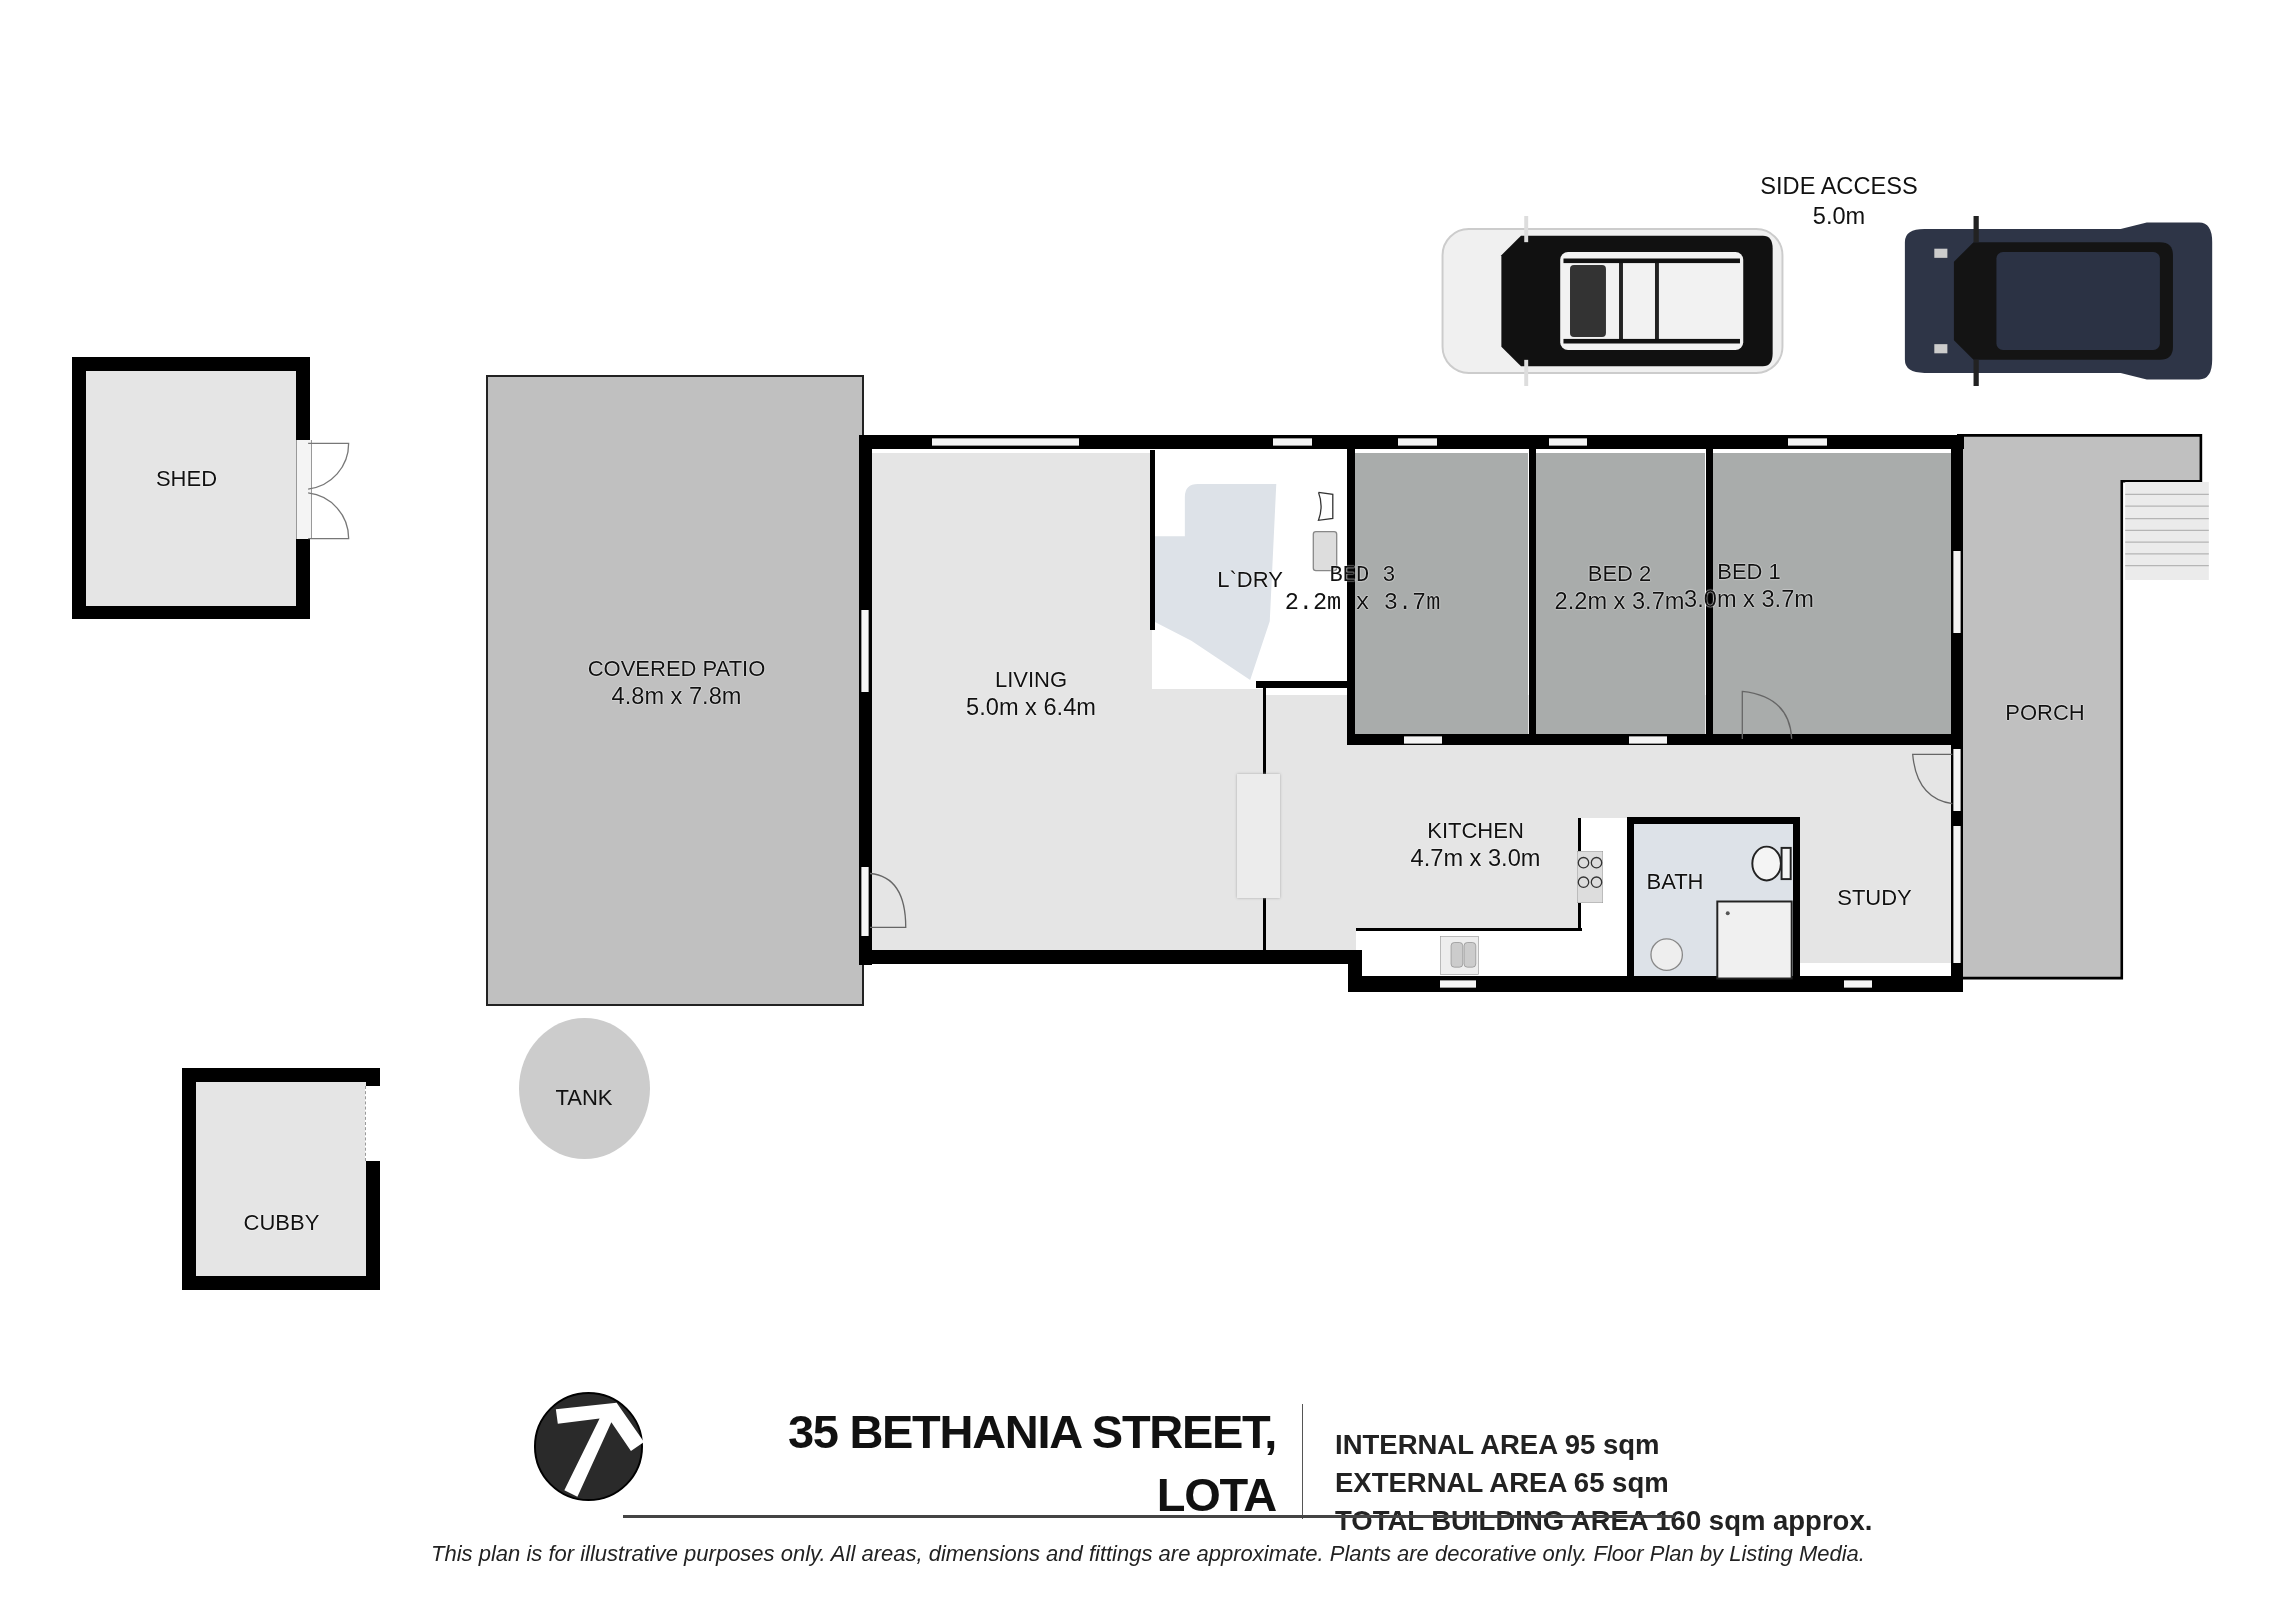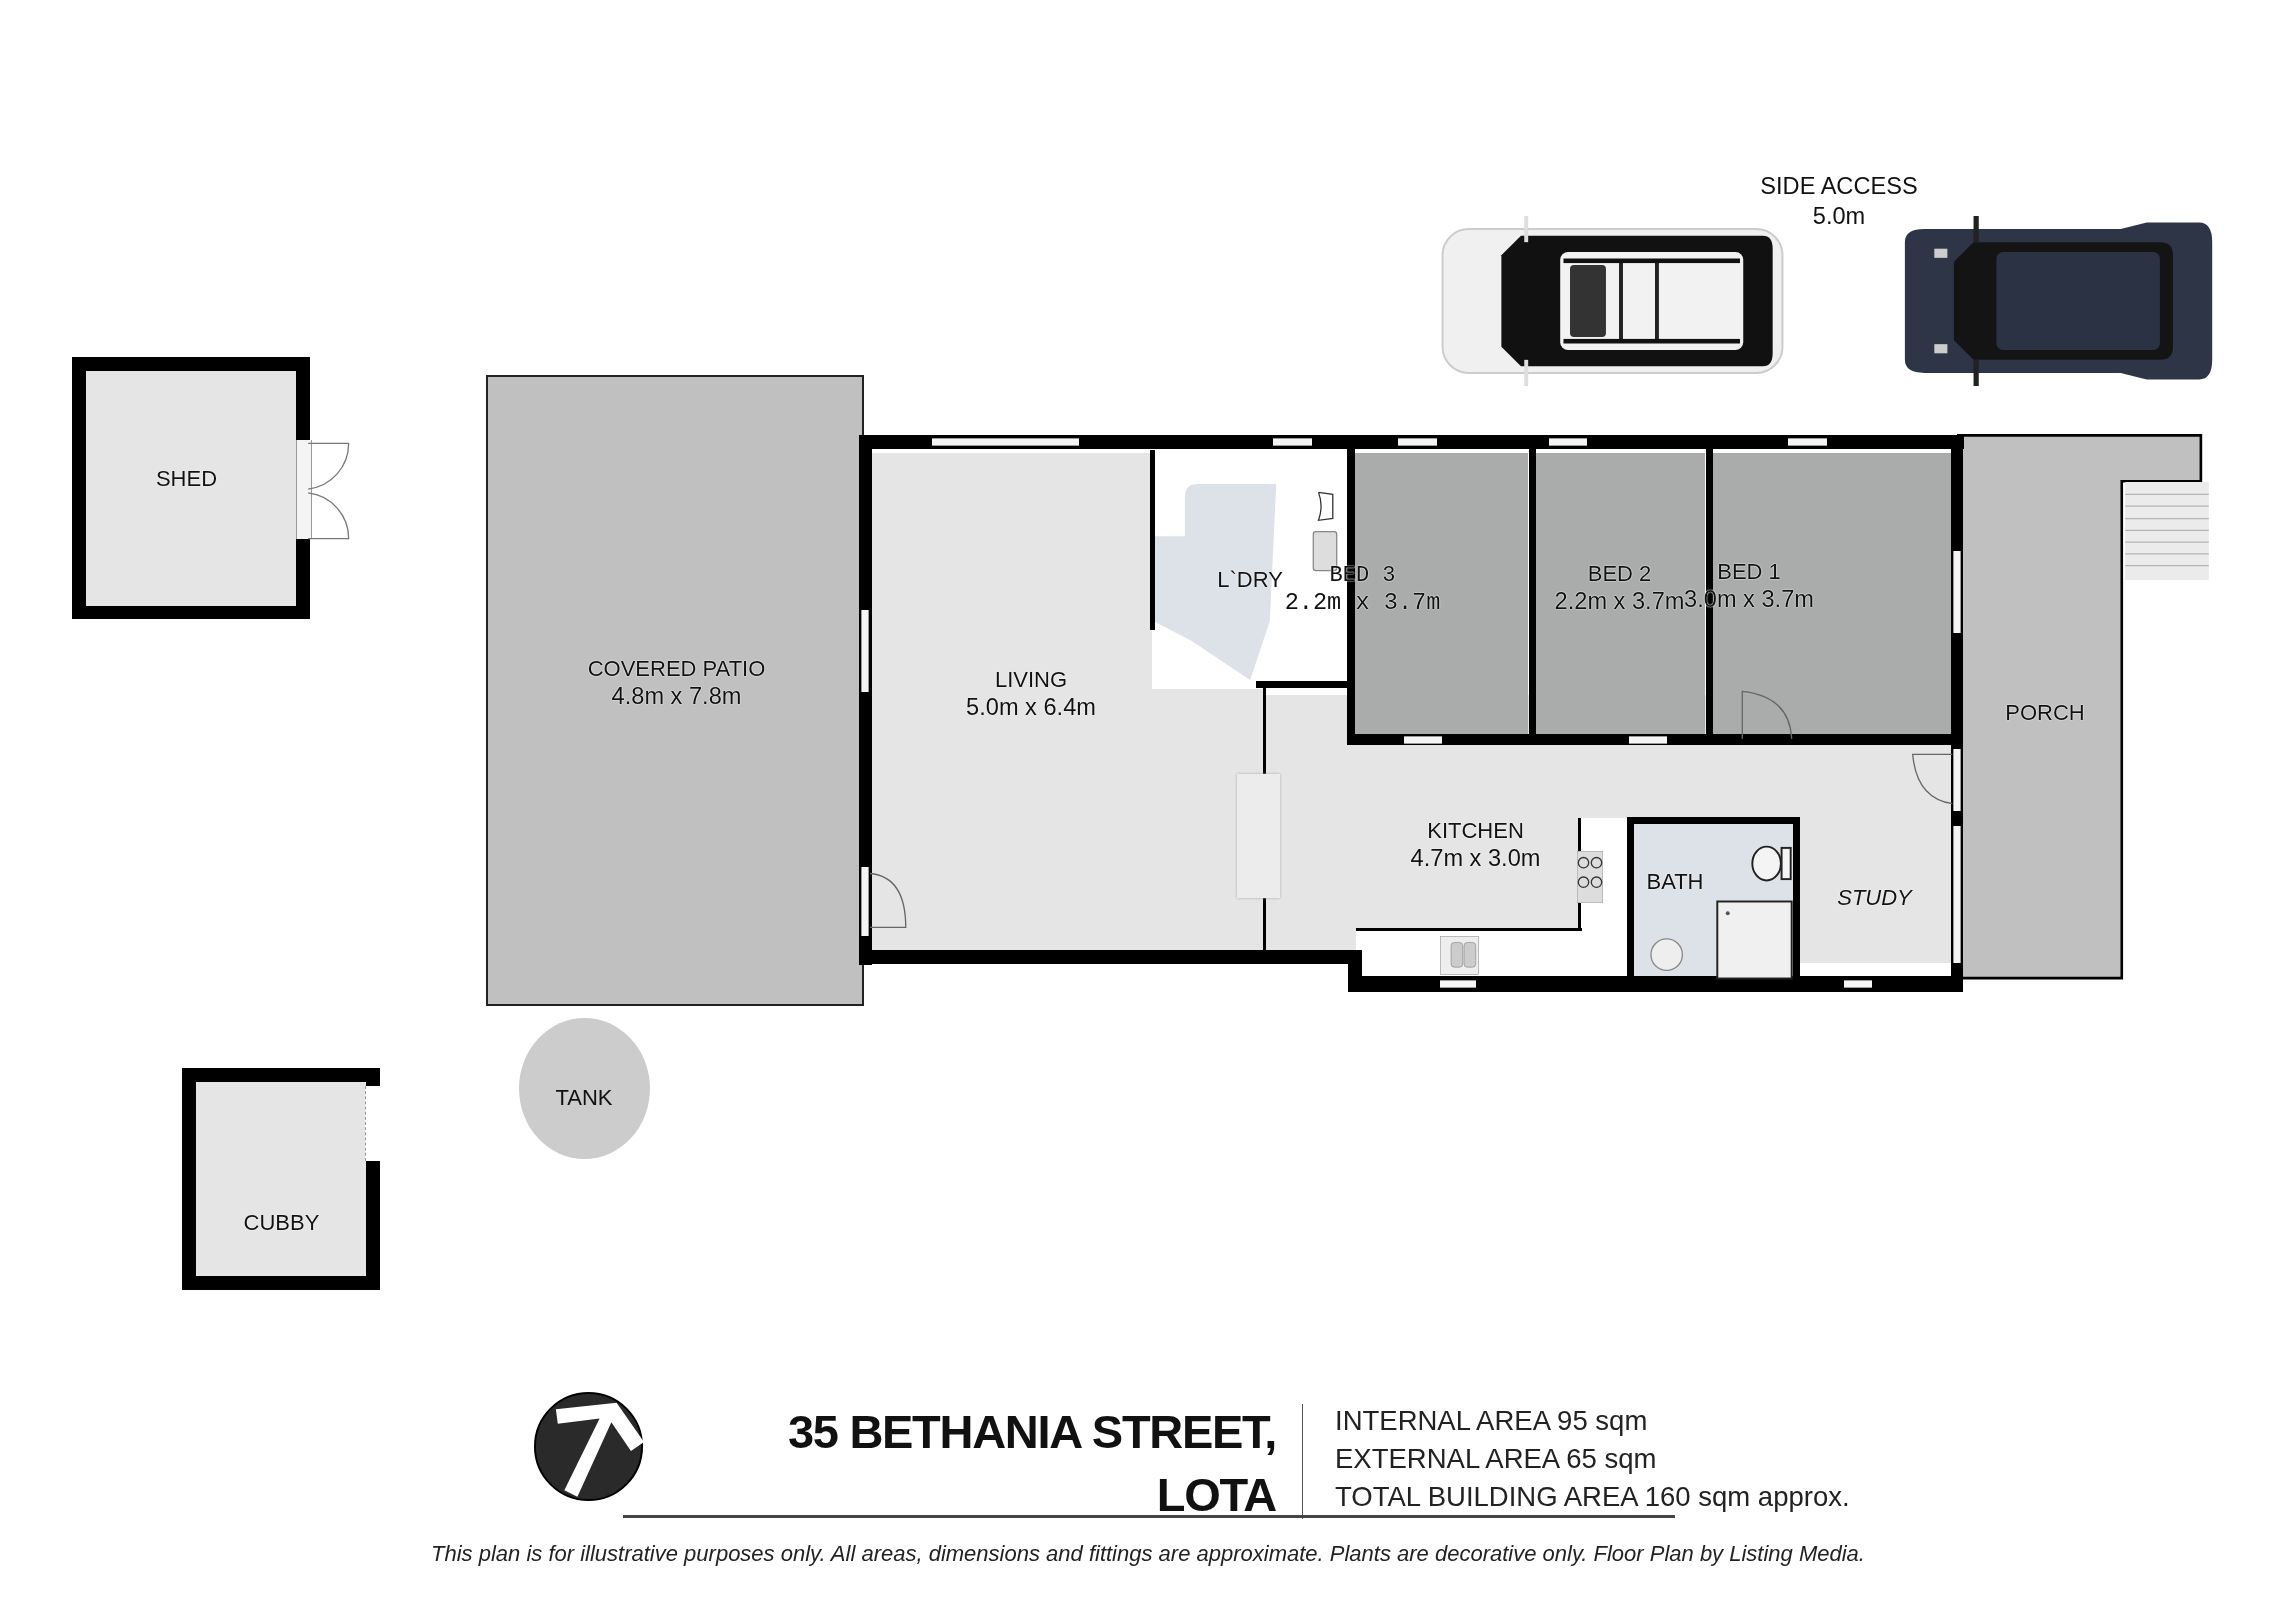--- a/index.html
+++ b/index.html
@@ -6,21 +6,21 @@
   body { width:2295px; height:1623px; position:relative; overflow:hidden;
          font-family:"Liberation Sans", sans-serif; color:#111; }
   .abs { position:absolute; }
   .wall { position:absolute; background:#000; }
   .room-label { position:absolute; text-align:center; font-family:"Liberation Sans", sans-serif;
                 color:#111; line-height:1.2; text-shadow:0 0 1.3px #fff, 0 0 1.3px #fff; }
   .rl-name { font-size:22px; display:block; }
   .rl-dim { font-size:23.6px; display:block; }
   .window-h { position:absolute; height:7.9px; background:#f4f4f4; border-top:1.3px solid #999; border-bottom:1.3px solid #999; box-sizing:border-box; }
   .window-v { position:absolute; width:7.9px; background:#f4f4f4; border-left:1.3px solid #999; border-right:1.3px solid #999; box-sizing:border-box; }
-  .footer-info { font-size:27.5px; font-weight:400; color:#222; line-height:38px; }
+  .footer-info { font-size:27.5px; font-weight:700; color:#222; line-height:38px;margin-top:24px; }
   .disclaimer { font-size:22px; font-style:italic; color:#222; }
 </style>
 </head>
 <body>
 
 <div class="abs" style="left:1695px; top:171px; width:288px; text-align:center; font-size:23.6px; line-height:30px;">
   <div>SIDE ACCESS</div>
   <div>5.0m</div>
 </div>
 
@@ -203,21 +203,21 @@
   <span class="rl-name">BED 1</span>
   <span class="rl-dim">3.0m x 3.7m</span>
 </div>
 <div class="room-label" style="left:1387px; top:818px; width:177px;">
   <span class="rl-name">KITCHEN</span>
   <span class="rl-dim">4.7m x 3.0m</span>
 </div>
 <div class="room-label" style="left:1639px; top:869px; width:72px;">
   <span class="rl-name">BATH</span>
 </div>
-<div class="room-label" style="left:1819px; top:885px; width:111px;font-style:italic;">
+<div class="room-label" style="left:1819px; top:885px; width:111px;">
   <span class="rl-name">STUDY</span>
 </div>
 <div class="room-label" style="left:1986px; top:700px; width:118px;">
   <span class="rl-name">PORCH</span>
 </div>
 
 <div class="abs" style="left:519px; top:1018px; width:131px; height:141px; border-radius:50%; background:#cccccc;"></div>
 <div class="room-label" style="left:530px; top:1073px; width:108px; text-shadow:none;margin-top:12px;">
   <span class="rl-name">TANK</span>
 </div>

